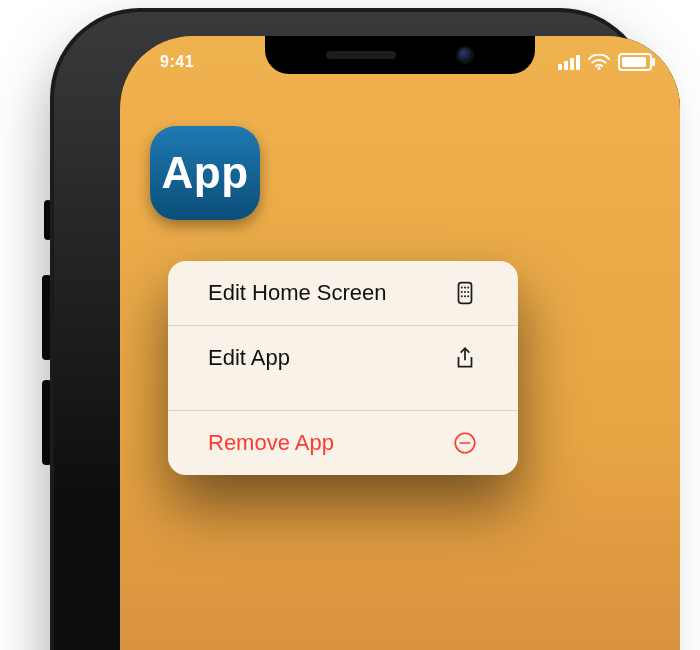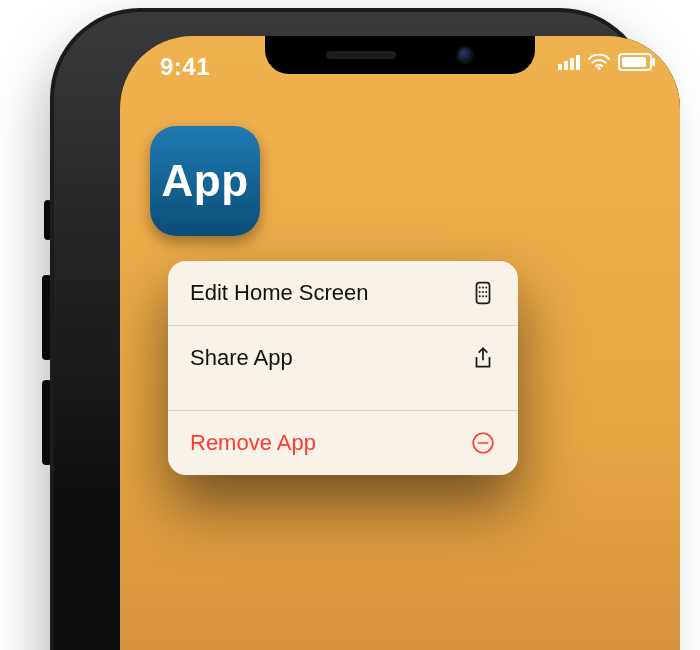--- a/index.html
+++ b/index.html
@@ -36,45 +36,45 @@
   
   .notch{
     position:absolute;top:0;left:50%;transform:translateX(-50%);
     width:270px;height:38px;background:#000;border-radius:0 0 24px 24px;
     display:flex;align-items:center;justify-content:center;gap:60px;
   }
   .speaker{width:70px;height:8px;border-radius:4px;background:#1d1d1f;}
   .cam{width:14px;height:14px;border-radius:50%;background:radial-gradient(circle at 40% 35%,#2a3d66,#0a1226 70%);border:2px solid #111;}
   
   .status{position:absolute;top:0;left:0;right:0;height:52px;color:#fff;}
-  .time{position:absolute;left:40px;top:17px;font-size:24px;font-weight:600;letter-spacing:.5px;}
+  .time{position:absolute;left:40px;top:17px;font-size:16px;font-weight:600;letter-spacing:.5px;}
   .s-icons{position:absolute;right:28px;top:17px;display:flex;align-items:center;gap:8px;}
   .cell{display:flex;align-items:flex-end;gap:2px;}
   .cell i{width:4px;background:#fff;border-radius:1px;display:block;}
   .cell i:nth-child(1){height:6px}.cell i:nth-child(2){height:9px}.cell i:nth-child(3){height:12px}.cell i:nth-child(4){height:15px}
   .batt{position:relative;width:30px;height:14px;border:2px solid #fff;border-radius:4px;}
   .batt::after{content:"";position:absolute;right:-5px;top:3px;width:3px;height:8px;background:#fff;border-radius:1px;}
   .batt i{position:absolute;left:2px;top:2px;bottom:2px;width:24px;background:#fff;border-radius:2px;}
   
   .app-icon{
-    position:absolute;left:30px;top:90px;width:110px;height:110px;border-radius:26px;
+    position:absolute;left:30px;top:90px;width:110px;height:94px;border-radius:26px;
     background:linear-gradient(180deg,#1f79b3,#0b4e78);display:flex;align-items:center;justify-content:center;
     box-shadow:0 6px 14px rgba(0,0,0,.35);
   }
   .app-icon span{color:#fff;font-size:44px;font-weight:700;letter-spacing:.5px;}
   
   .menu{
     position:absolute;left:48px;top:225px;width:350px;
     background:rgba(250,248,246,.92);border-radius:18px;
     box-shadow:0 30px 60px rgba(0,0,0,.5);
     overflow:hidden;backdrop-filter:blur(4px);
   }
   .menu .item{
     display:flex;align-items:center;justify-content:space-between;
-    padding:0 22px;height:64px;font-size:22px;color:#111;
+    padding:0 40px;height:64px;font-size:22px;color:#111;
     border-top:1px solid rgba(0,0,0,.12);cursor:pointer;
   }
   .menu .item:first-child{border-top:none;}
   .menu .item.destructive{color:#ff3b30;margin-top:20px;}
   .menu .item.destructive svg{stroke:#ff3b30;}
   .menu svg{width:26px;height:26px;stroke:#1c1c1e;stroke-width:1.6;fill:none;}
   
   .dim{position:absolute;inset:0;background:rgba(0,0,0,0);}  
 </style>
 </head>
@@ -132,21 +132,21 @@
             <circle cx="15" cy="7" r="0.9" fill="#1c1c1e" stroke="none"></circle>
             <circle cx="9" cy="11" r="0.9" fill="#1c1c1e" stroke="none"></circle>
             <circle cx="12" cy="11" r="0.9" fill="#1c1c1e" stroke="none"></circle>
             <circle cx="15" cy="11" r="0.9" fill="#1c1c1e" stroke="none"></circle>
             <circle cx="9" cy="15" r="0.9" fill="#1c1c1e" stroke="none"></circle>
             <circle cx="12" cy="15" r="0.9" fill="#1c1c1e" stroke="none"></circle>
             <circle cx="15" cy="15" r="0.9" fill="#1c1c1e" stroke="none"></circle>
           </svg>
         </div>
         <div class="item">
-          <span>Share App</span>
+          <span>Edit App</span>
           <svg viewBox="0 0 24 24">
             <path d="M12 3 L12 14"></path>
             <path d="M8 7 L12 3 L16 7"></path>
             <path d="M6 11 L6 20 L18 20 L18 11"></path>
           </svg>
         </div>
         <div class="item destructive">
           <span>Remove App</span>
           <svg viewBox="0 0 24 24">
             <circle cx="12" cy="12" r="9"></circle>

